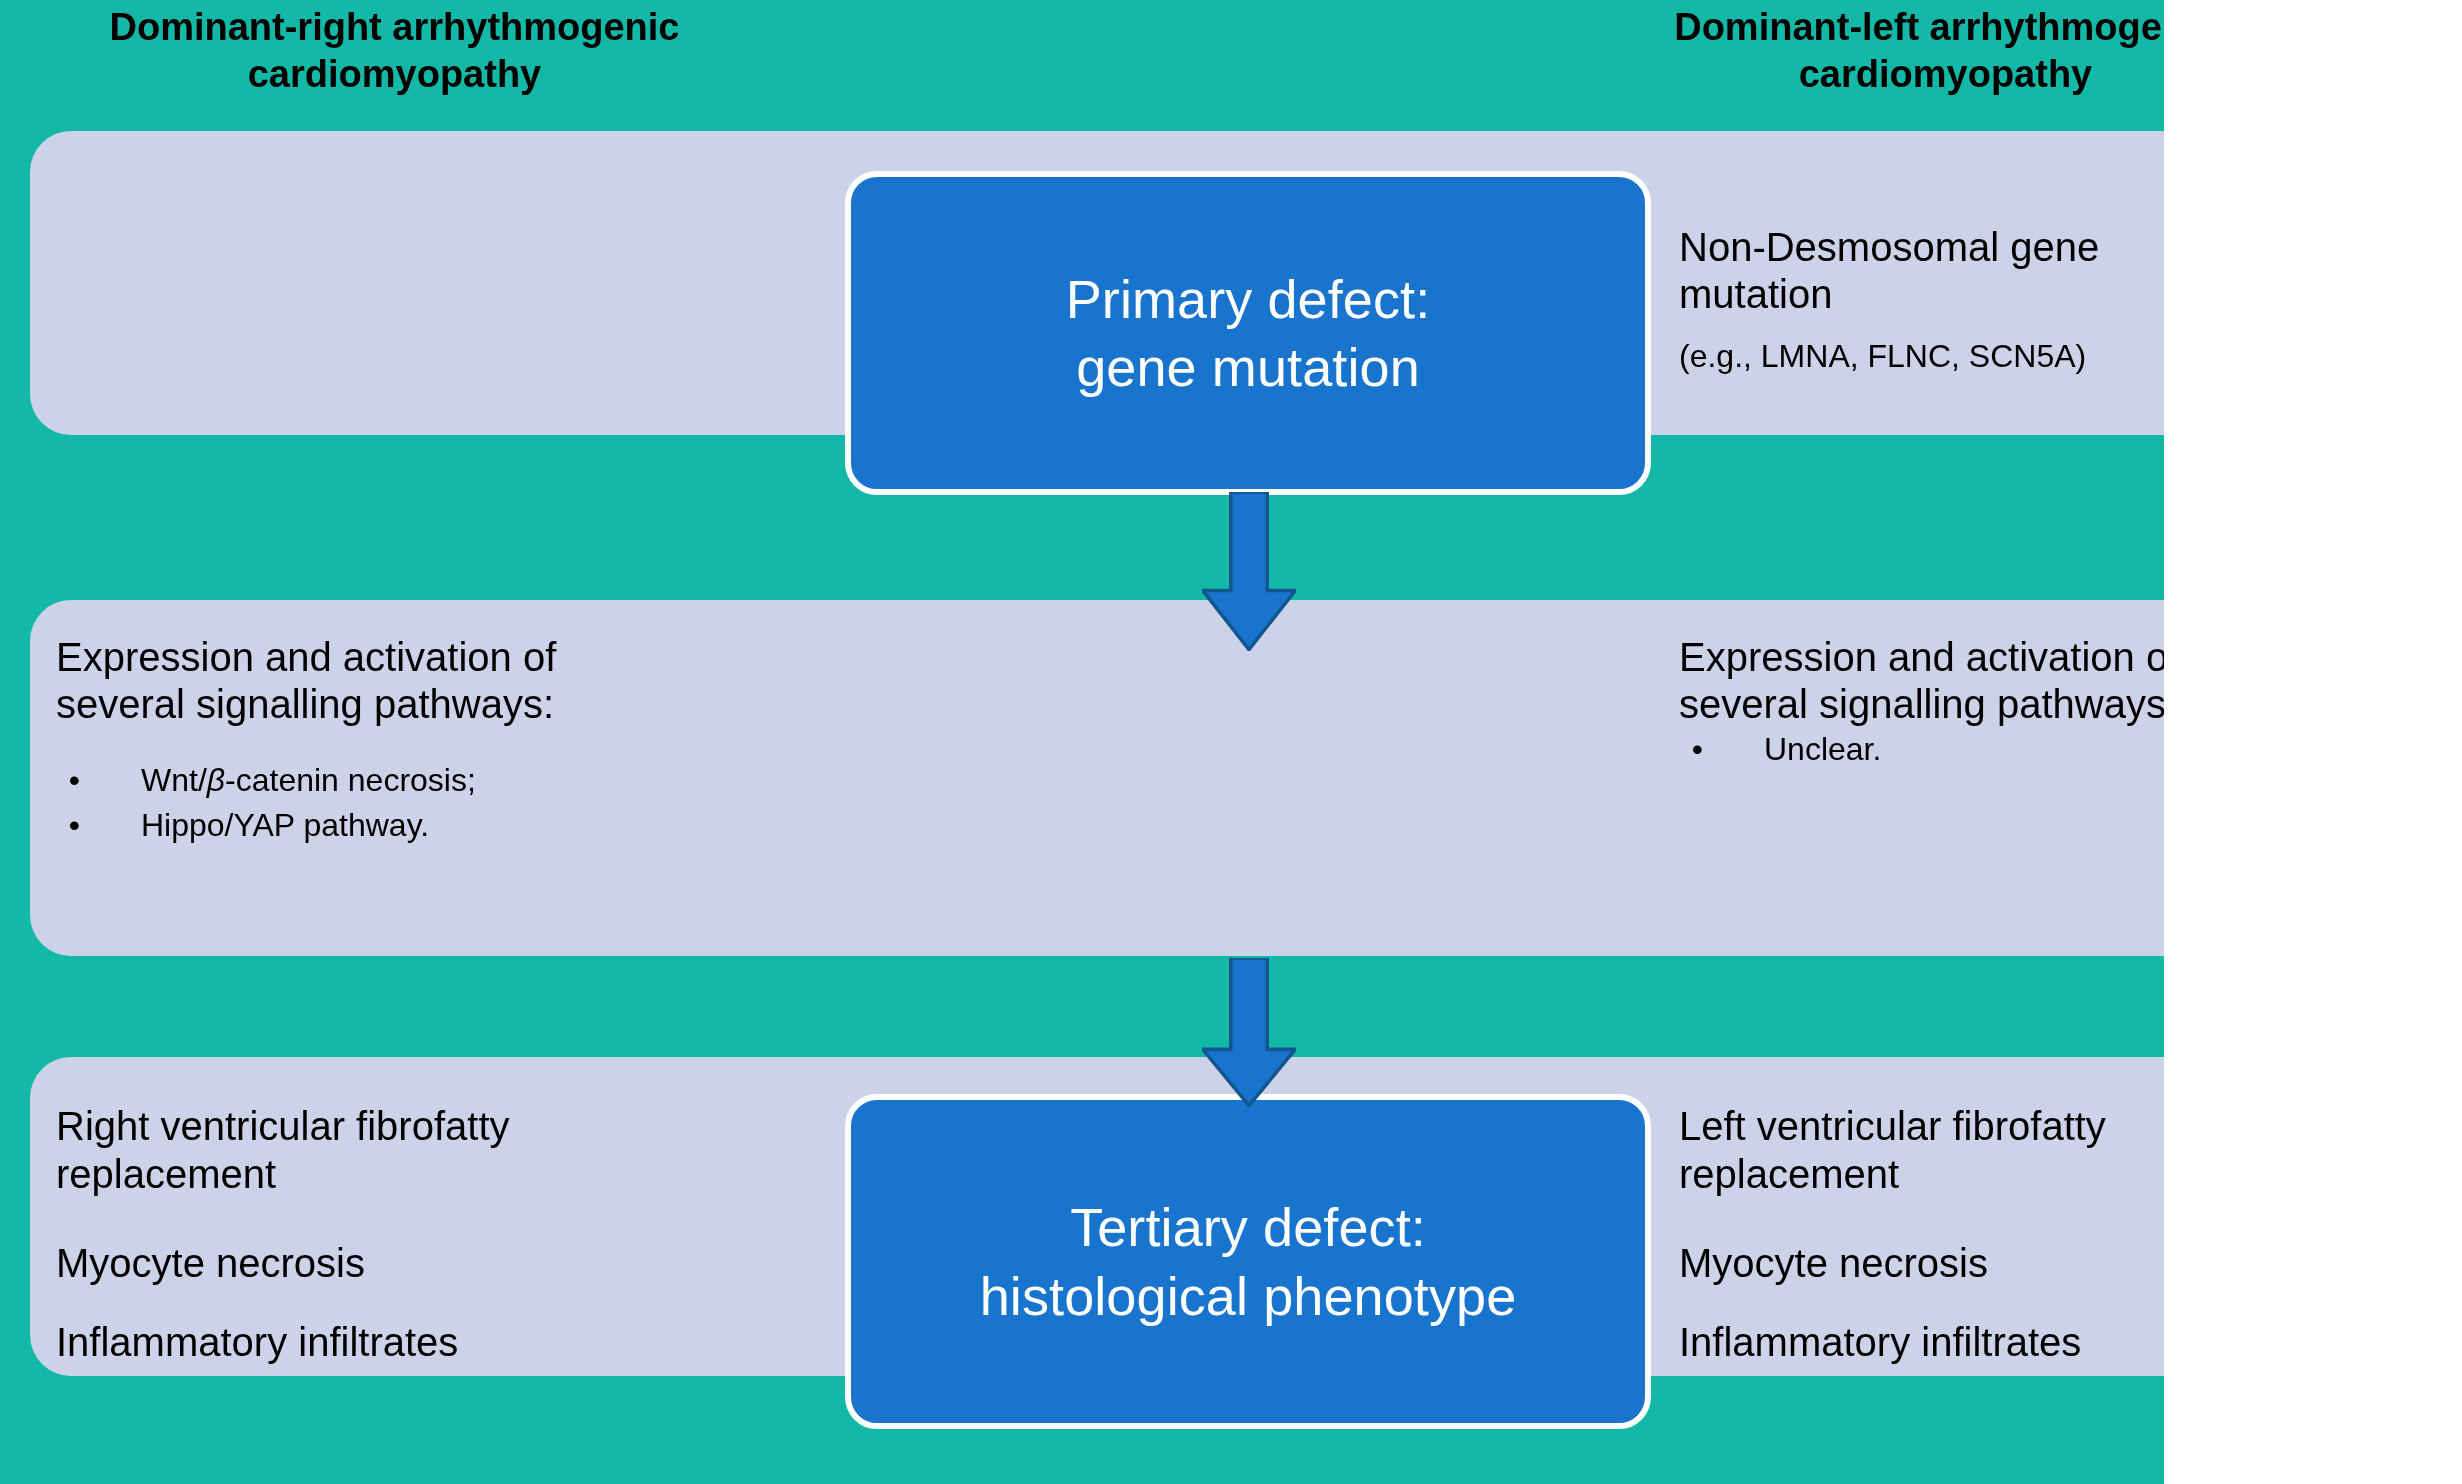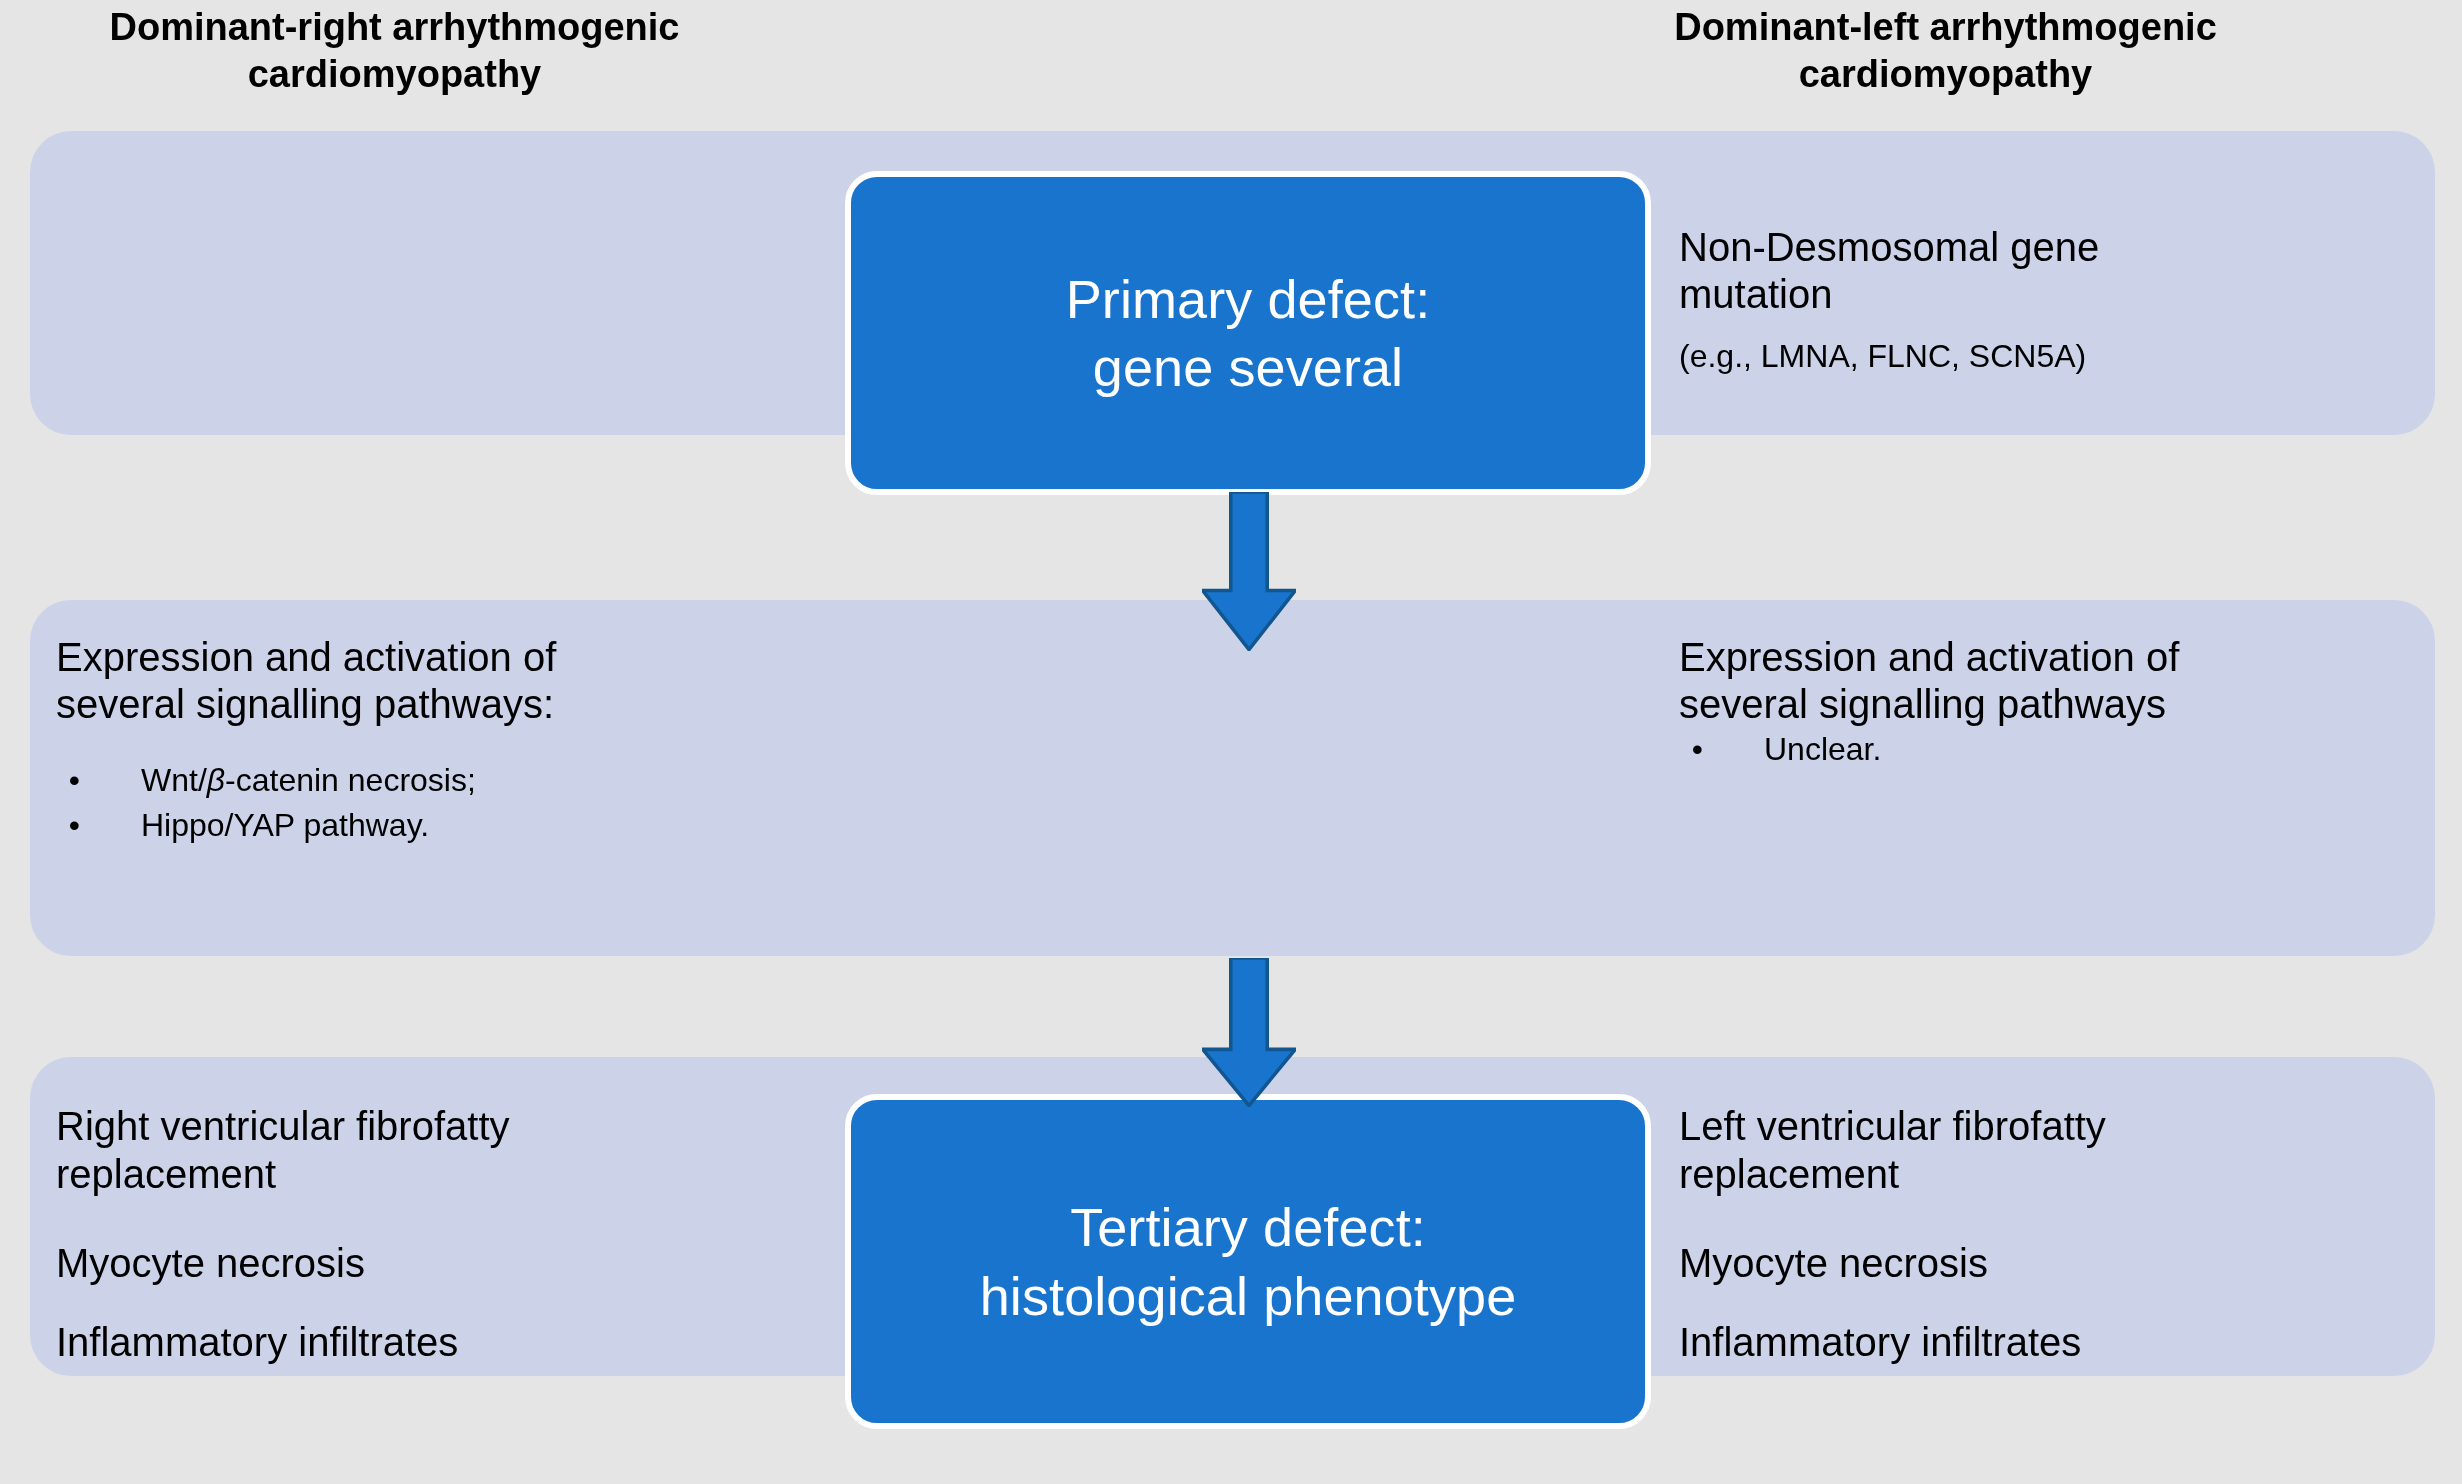--- a/index.html
+++ b/index.html
@@ -5,23 +5,23 @@
   html, body {
     margin: 0;
     padding: 0;
     background: #ffffff;
   }
   body {
     font-family: "Liberation Sans", "DejaVu Sans", sans-serif;
   }
   #canvas {
     position: relative;
-    width: 2462px;
+    width: 2164px;
     height: 1484px;
-    background: #e5e5e5;
+    background: #14b8a6;
     overflow: hidden;
   }
 
   
   .col-heading {
     position: absolute;
     font-weight: bold;
     font-size: 38px;
     line-height: 1.22;
     color: #000000;
@@ -137,21 +137,21 @@
   <div id="heading-left" class="col-heading">Dominant-right arrhythmogenic
 cardiomyopathy</div>
   <div id="heading-right" class="col-heading">Dominant-left arrhythmogenic
 cardiomyopathy</div>
 
   <div id="band-1" class="band"></div>
   <div id="band-2" class="band"></div>
   <div id="band-3" class="band"></div>
 
   <div id="box-primary" class="stage-box">Primary defect:
-gene several</div>
+gene mutation</div>
   <div id="box-tertiary" class="stage-box">Tertiary defect:
 histological phenotype</div>
 
   <div id="arrow-1" class="down-arrow">
     <svg viewBox="0 0 134 226" preserveAspectRatio="none">
       <polygon points="41,0 93,0 93,140 133,140 67,224 1,140 41,140" fill="#1874cd" stroke="#11568f" stroke-width="5" stroke-linejoin="miter"></polygon>
     </svg>
   </div>
   <div id="arrow-2" class="down-arrow">
     <svg viewBox="0 0 134 212" preserveAspectRatio="none">

